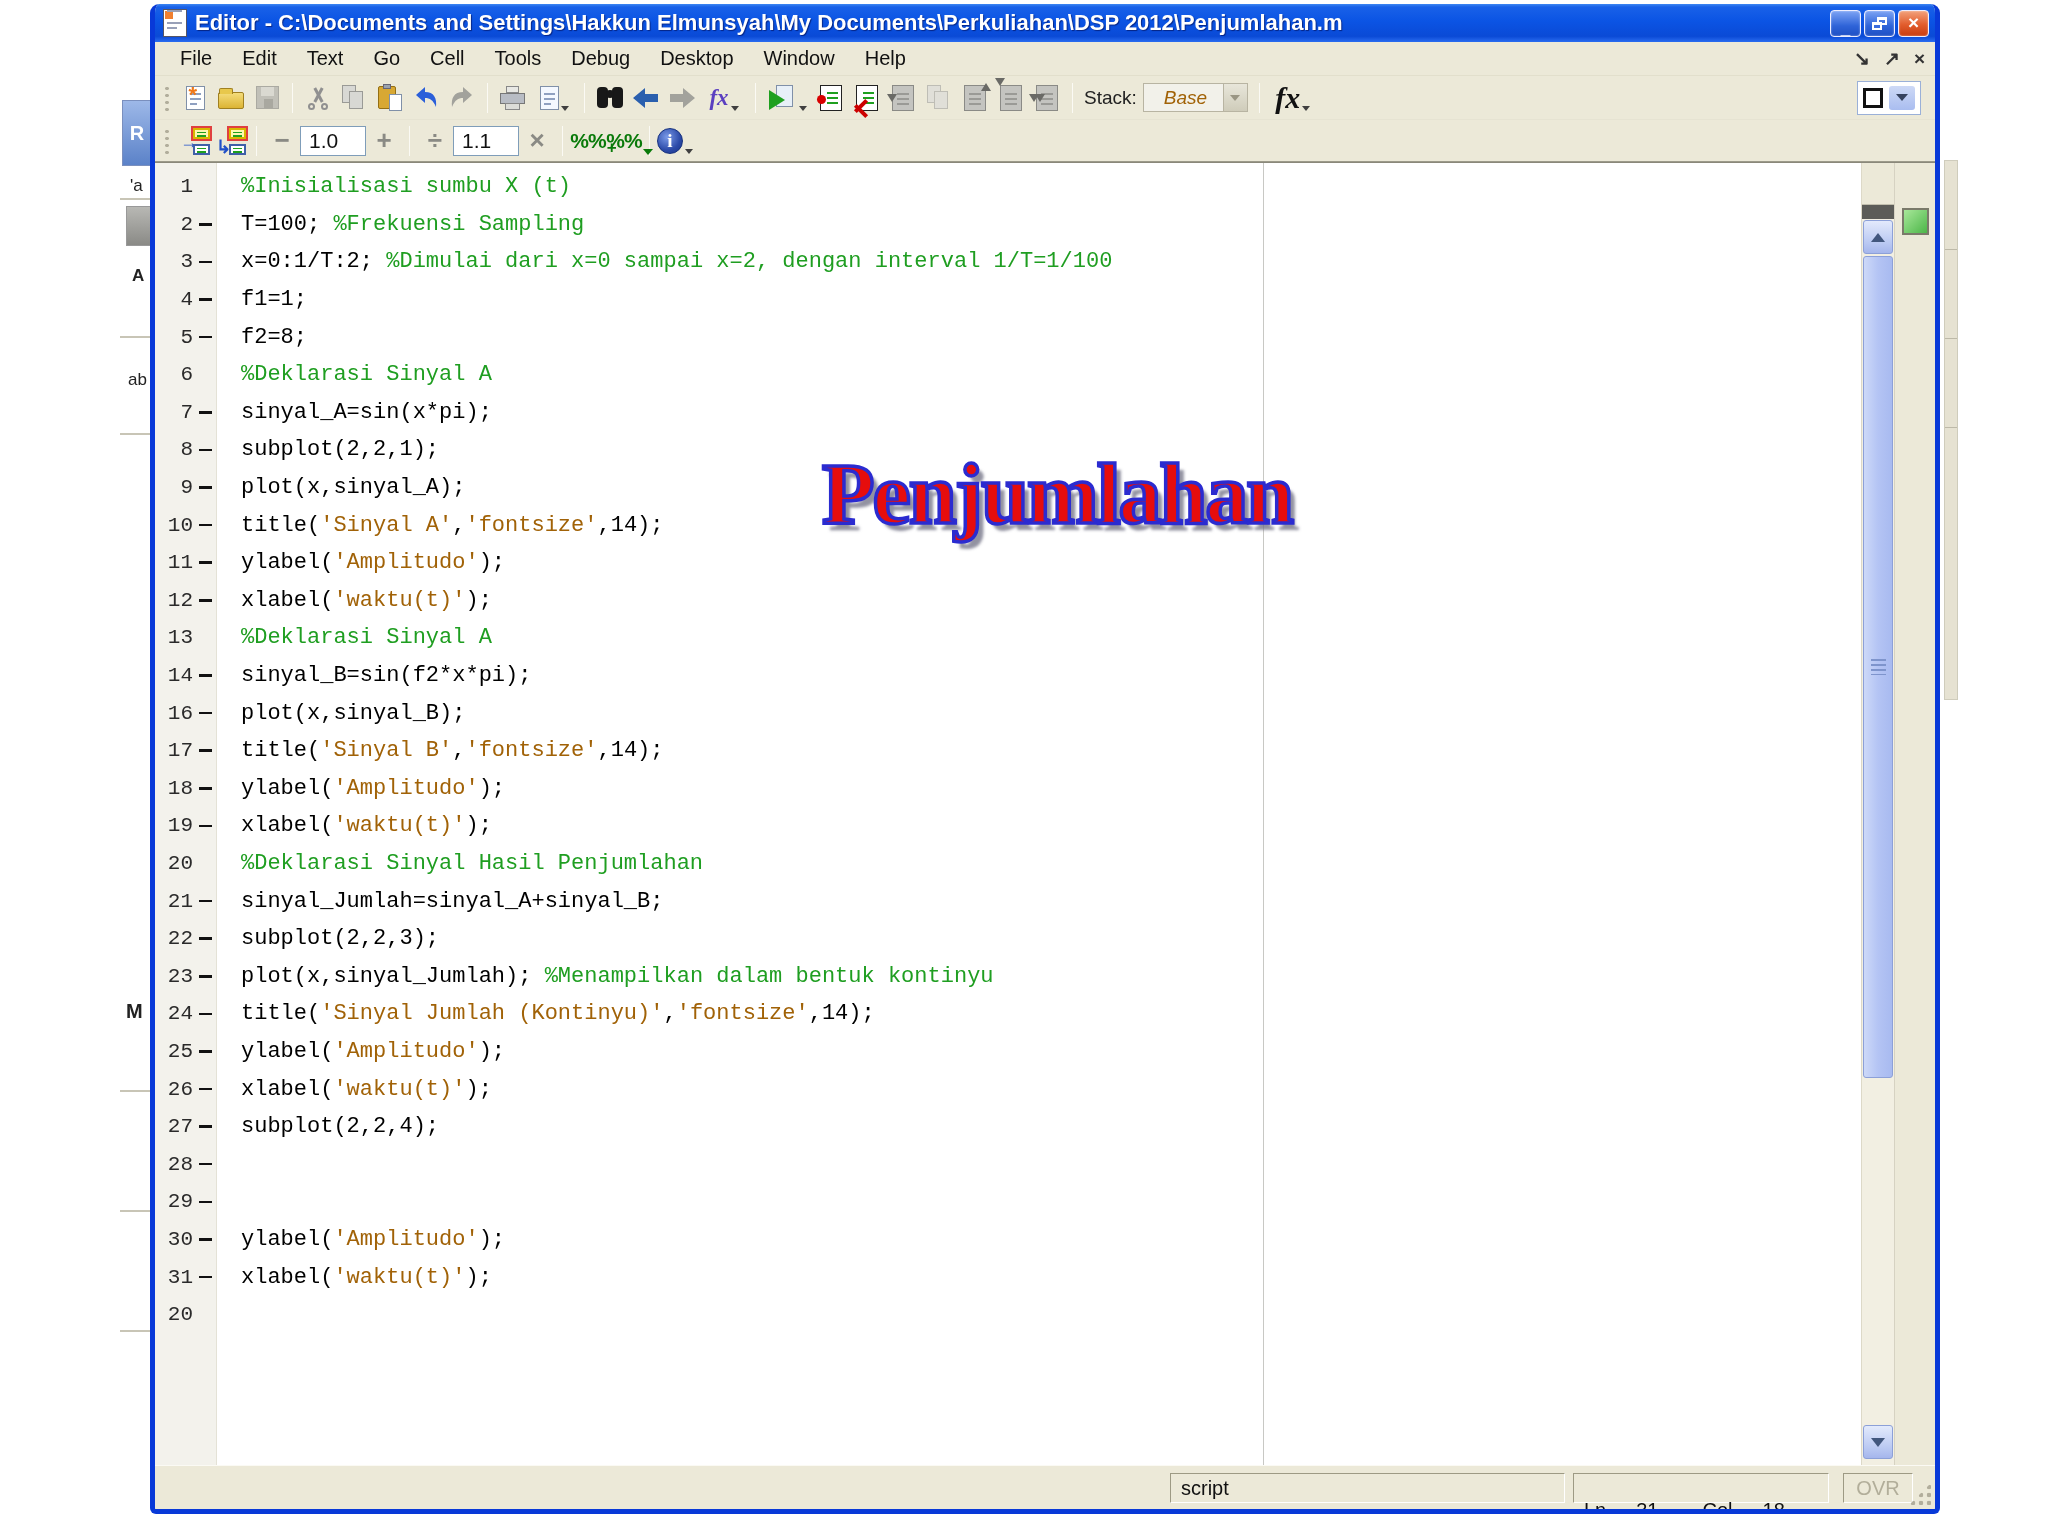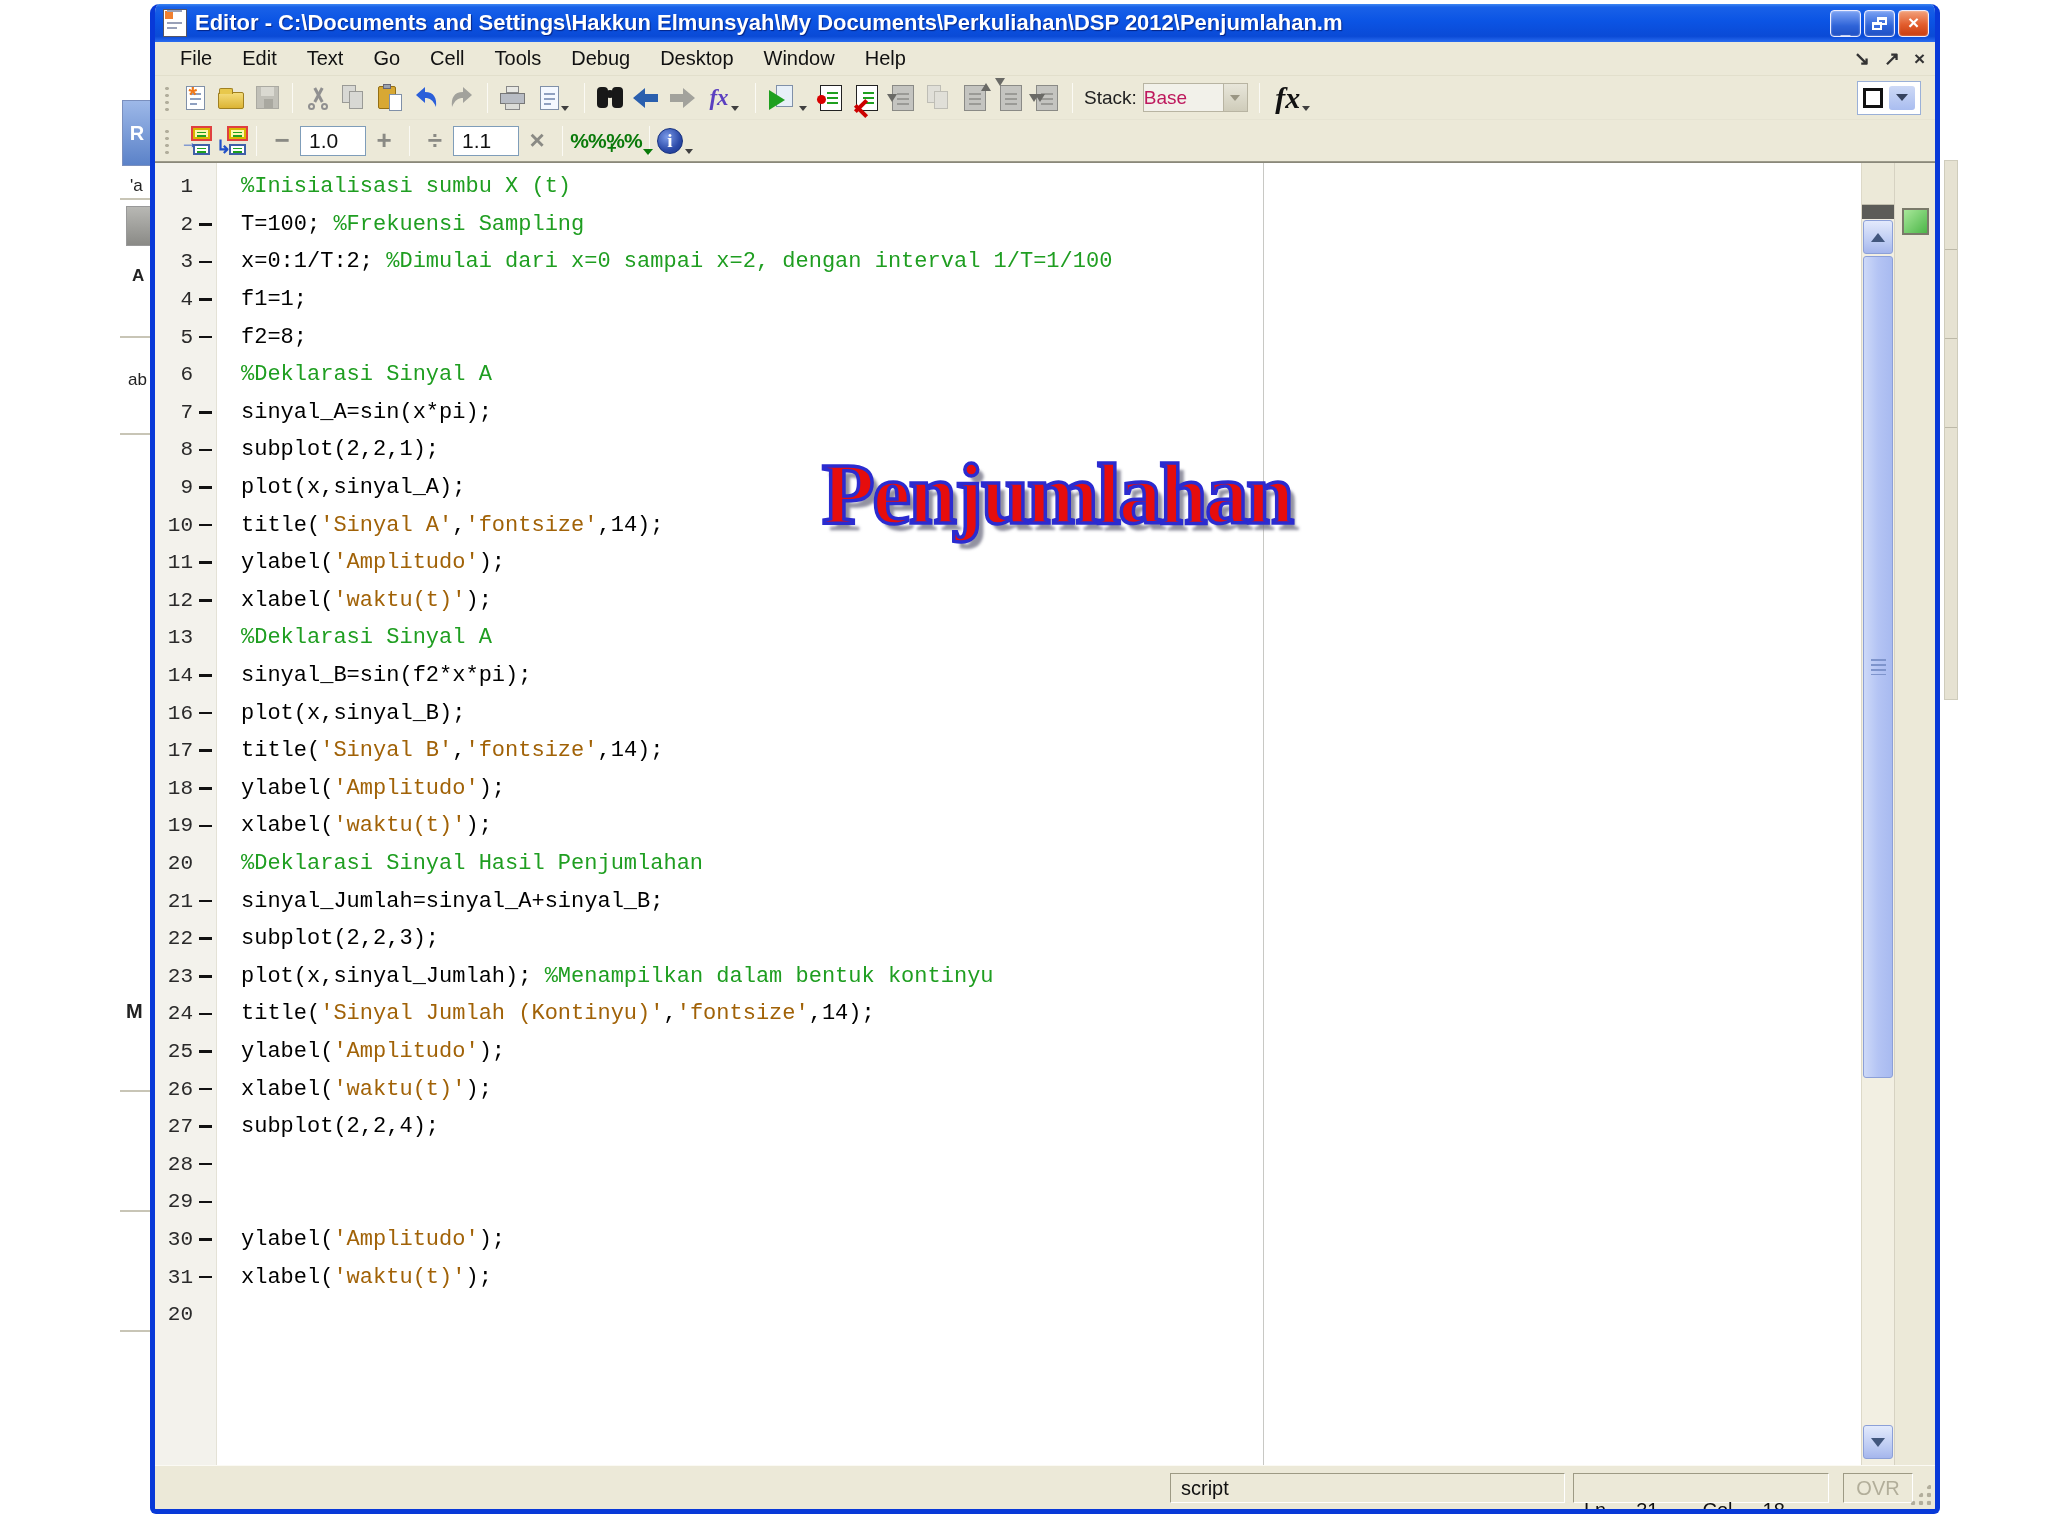--- a/index.html
+++ b/index.html
@@ -110,21 +110,21 @@
   .redx i { position:absolute; left:7px; top:0; width:4px; height:16px; background:#cc0000;}
   .redx i:nth-child(1){transform:rotate(45deg);} .redx i:nth-child(2){transform:rotate(-45deg);}
   .steppg { position:relative; width:22px; height:26px; background:#c4c4c0; border:1px solid #8a8a86;}
   .steppg i { position:absolute; left:4px; height:2px; background:#9a9a96; width:12px;}
   .steppg i:nth-child(1){top:7px;} .steppg i:nth-child(2){top:12px;} .steppg i:nth-child(3){top:17px;}
   .steppg .sa { position:absolute; width:0; height:0; border:5px solid transparent; }
   .sa.down { left:-6px; top:8px; border-top:8px solid #6a6a66; }
   .sa.up   { right:-6px; top:-8px; border-bottom:8px solid #6a6a66; }
   .stack-group { display:flex; align-items:center; gap:6px; margin:0 4px; font-size:19px; color:#222;}
   .combo { width:105px; height:29px; background:#f2f1ea; border:1px solid #b8b4a2; display:flex; align-items:center; }
-  .combo .val { flex:1; padding-left:0; color:#be185d; font-size:19px;}
+  .combo .val { flex:1; padding-left:20px; color:#a16207; font-size:19px;font-style:italic;}
   .combo .btn { width:24px; height:100%; background:linear-gradient(#e8e6da,#cfccba); border-left:1px solid #b8b4a2;
                 display:flex; align-items:center; justify-content:center;}
   .combo .btn .dd { border-top-color:#9a9684; margin:0;}
   .fxbig { font-family:"Liberation Serif", serif; font-style:italic; font-weight:bold; font-size:30px; color:#111;}
   .dockctl { margin-left:auto; margin-right:14px; display:flex; align-items:center; gap:6px;
              border:1px solid #9ab0d8; background:#fff; padding:4px 5px; }
   .dockctl .sq { width:20px; height:20px; border:3px solid #111; background:#fff;}
   .dockctl .chev { width:26px; height:24px; background:linear-gradient(#cdd9f6,#a9bdf0); border-radius:3px;
                    display:flex; align-items:center; justify-content:center;}
   .chev i { width:0; height:0; border-left:6px solid transparent; border-right:6px solid transparent; border-top:7px solid #35425f;}

